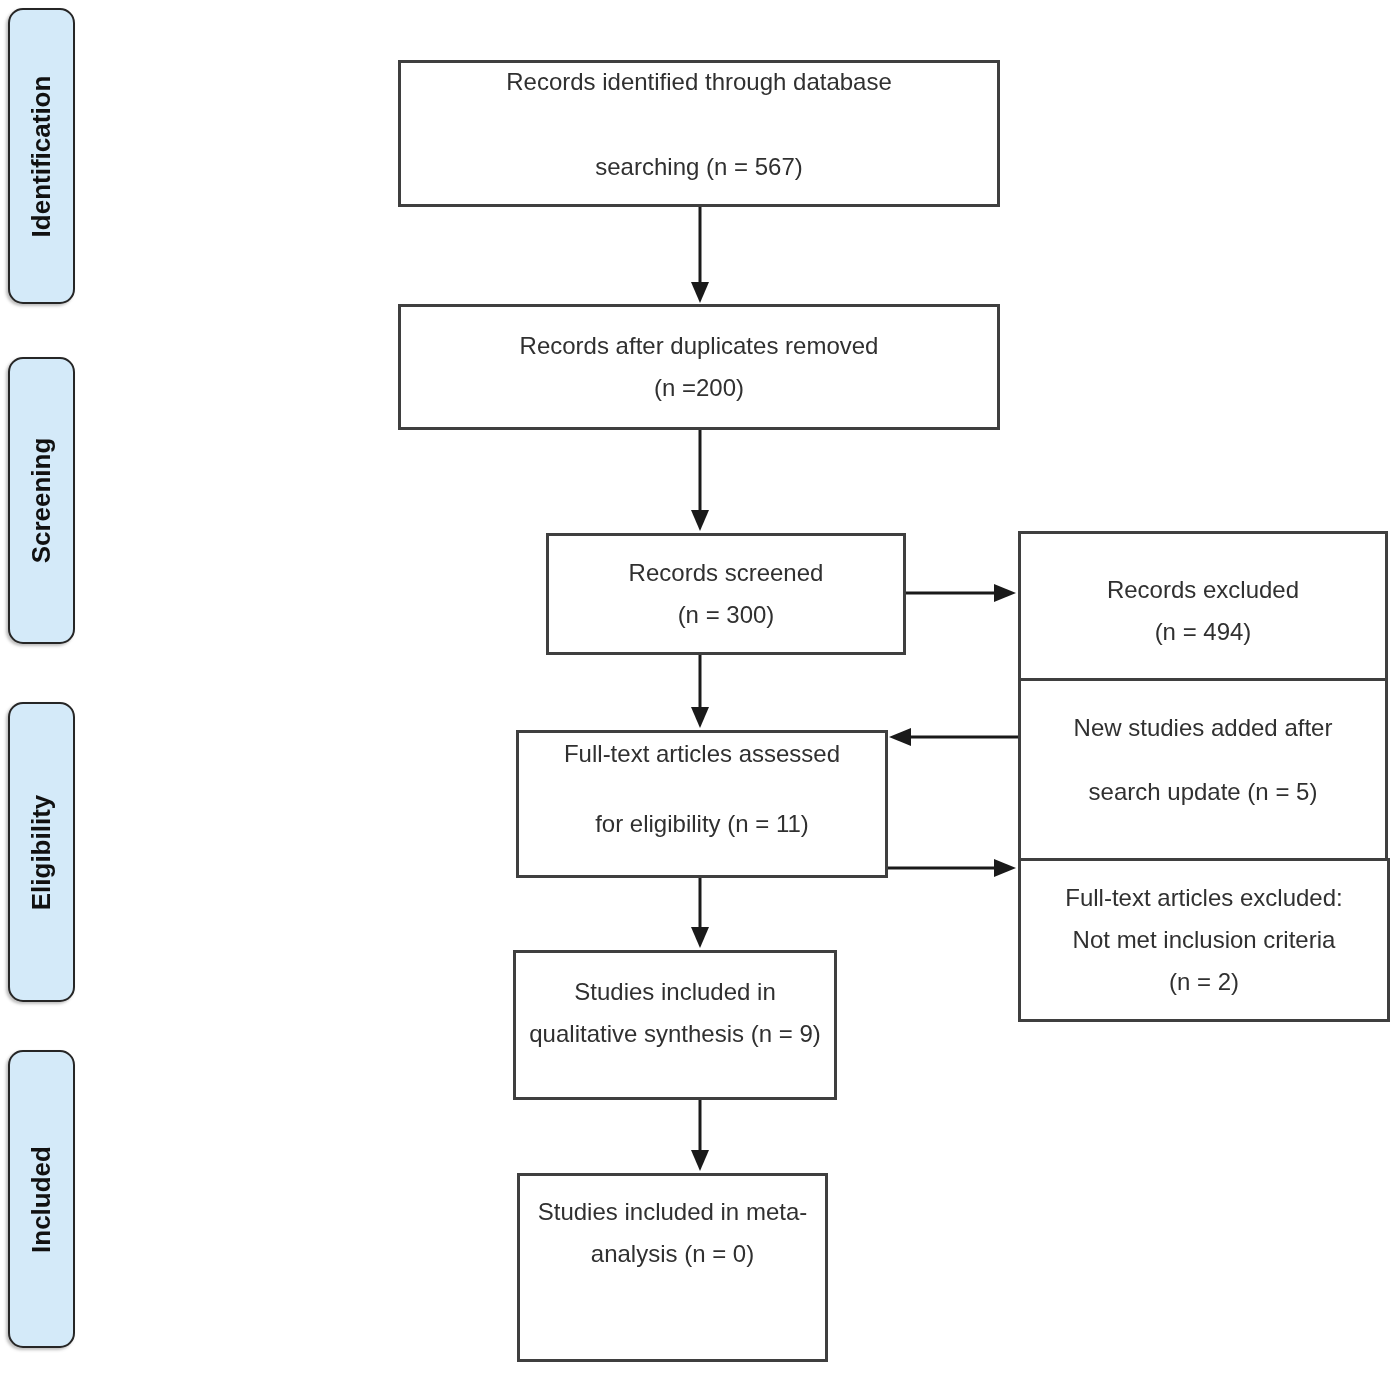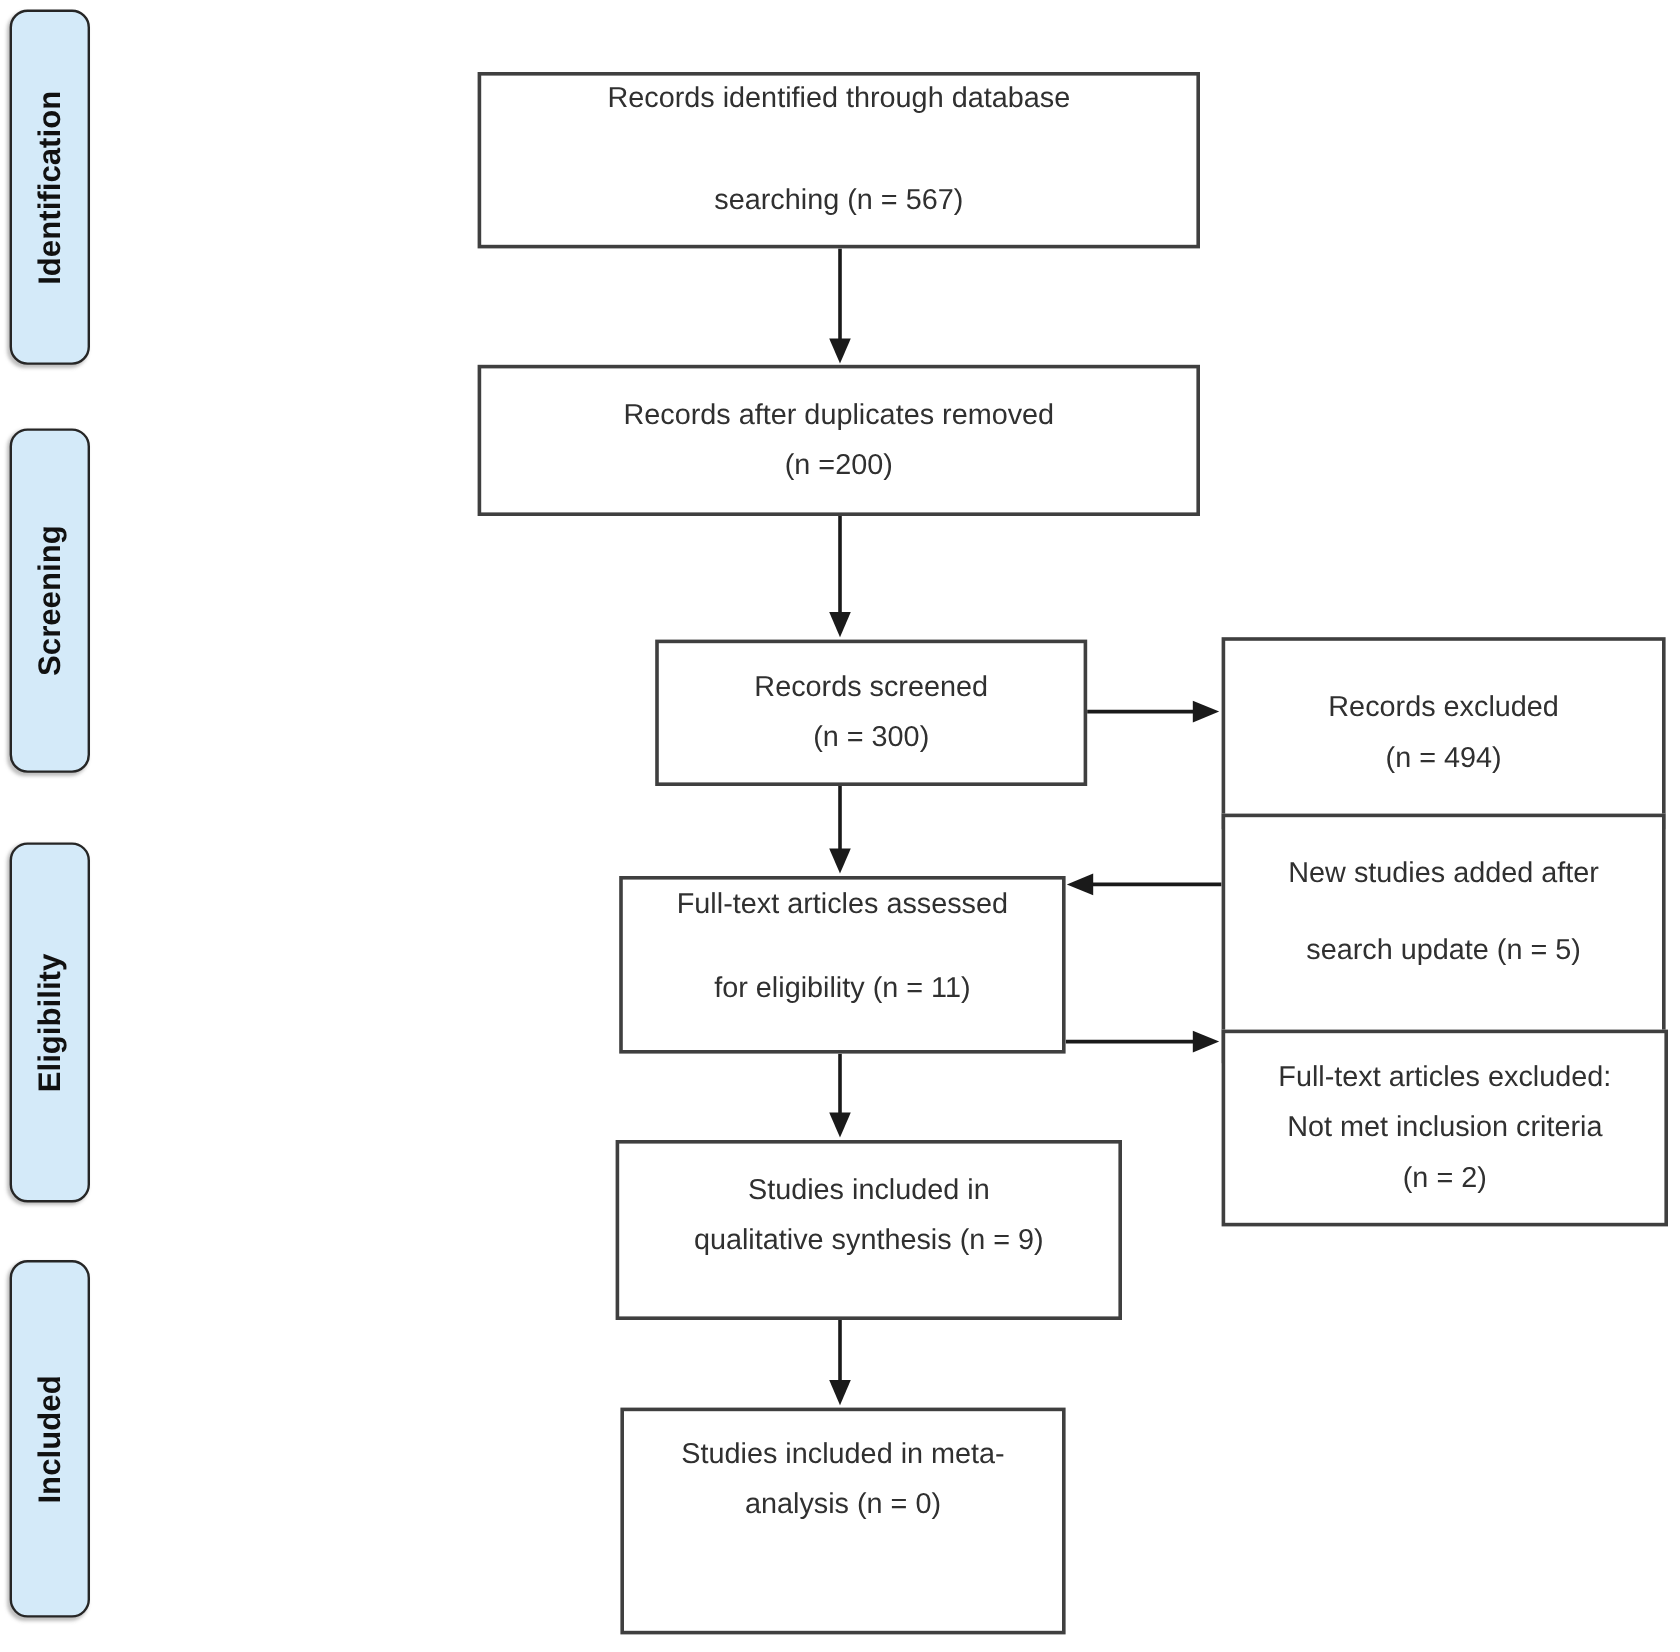--- a/index.html
+++ b/index.html
@@ -59,22 +59,22 @@
     line-height:42px;
   }
   .box .line{white-space:nowrap;width:100%;}
   #box-identified{left:398px;top:60px;width:602px;height:147px;padding-bottom:18px;gap:43px;}
   #box-duplicates{left:398px;top:304px;width:602px;height:126px;align-items:flex-end;}
   #box-screened{left:546px;top:533px;width:360px;height:122px;}
   #box-excluded{left:1018px;top:531px;width:370px;height:160px;}
   #box-fulltext{left:516px;top:730px;width:372px;height:148px;padding-bottom:30px;justify-content:space-between;}
   #box-newstudies{left:1018px;top:678px;width:370px;height:208px;padding-bottom:44px;gap:22px;}
   #box-ftexcluded{left:1018px;top:858px;width:372px;height:164px;}
-  #box-qualitative{left:513px;top:950px;width:422px;height:150px;padding-bottom:24px;}
-  #box-meta{left:517px;top:1173px;width:371px;height:189px;padding-bottom:70px;}
+  #box-qualitative{left:513px;top:950px;width:324px;height:150px;padding-bottom:24px;}
+  #box-meta{left:517px;top:1173px;width:311px;height:189px;padding-bottom:70px;}
 </style>
 </head>
 <body>
 
 <div class="canvas">
 
   <svg class="arrows" viewBox="0 0 1400 1377" xmlns="http://www.w3.org/2000/svg">
     <g>
       <line x1="700" y1="207" x2="700" y2="283"></line>
       <polygon points="691,282 709,282 700,303"></polygon>

